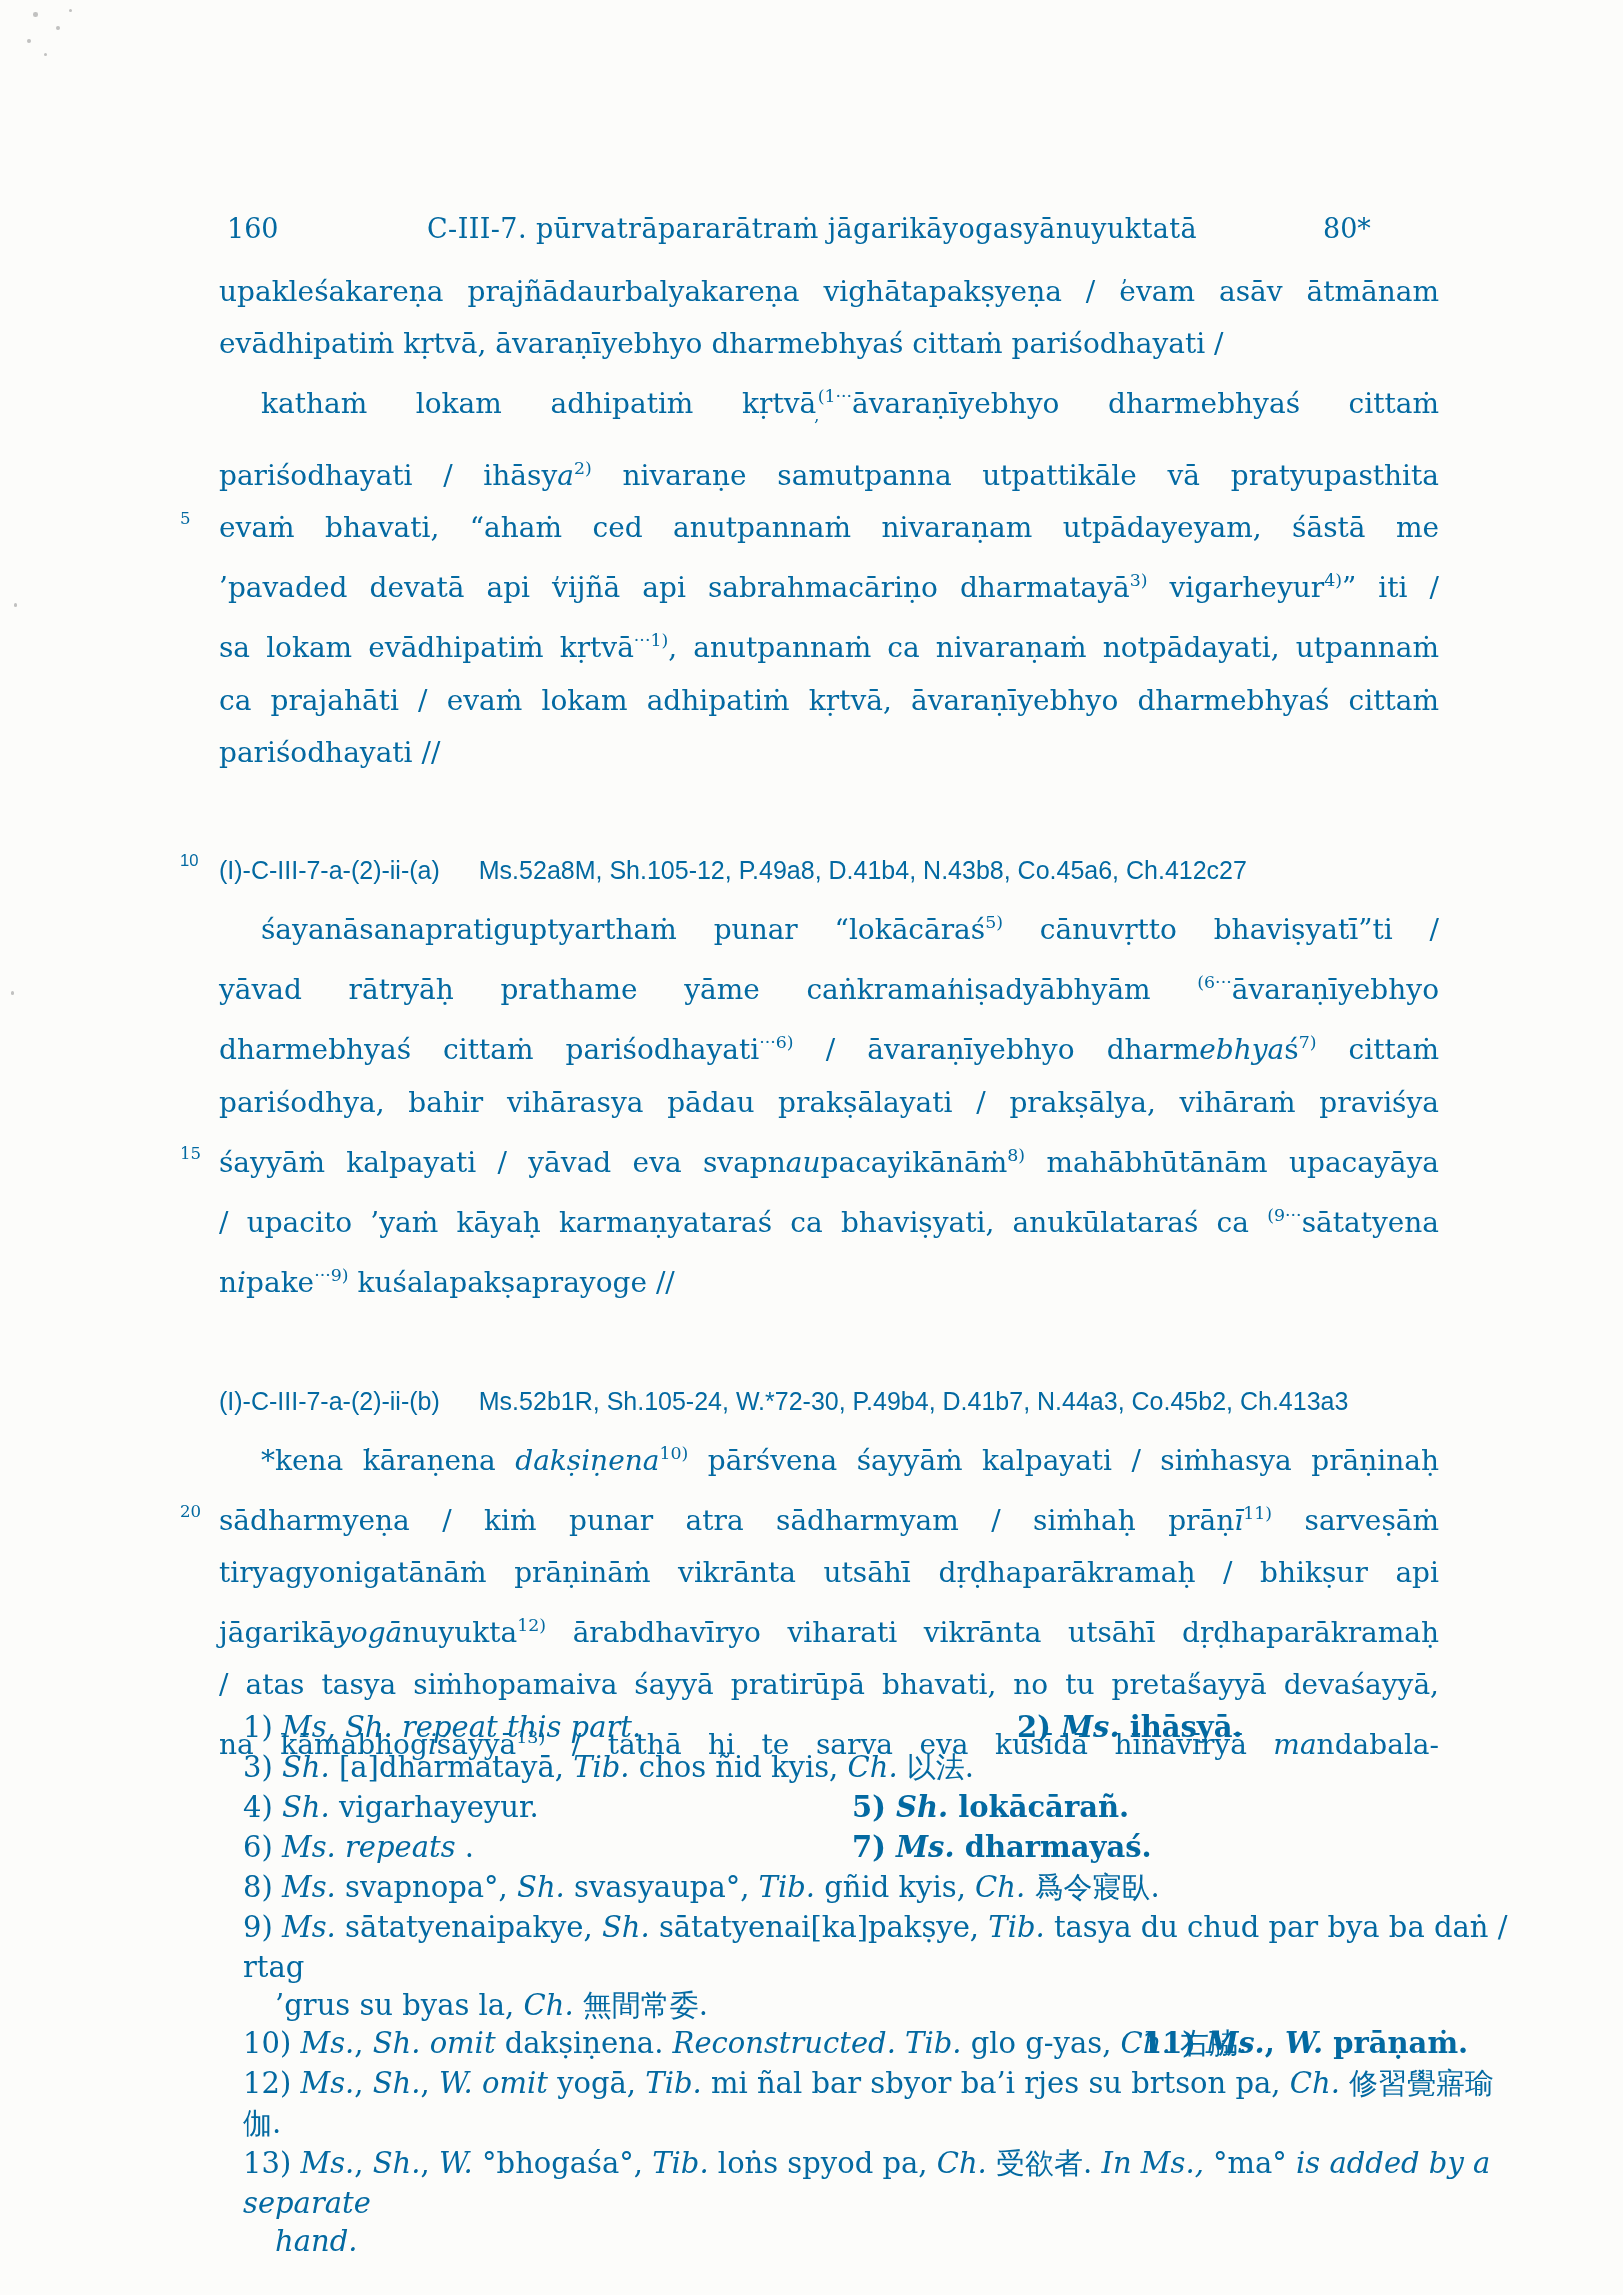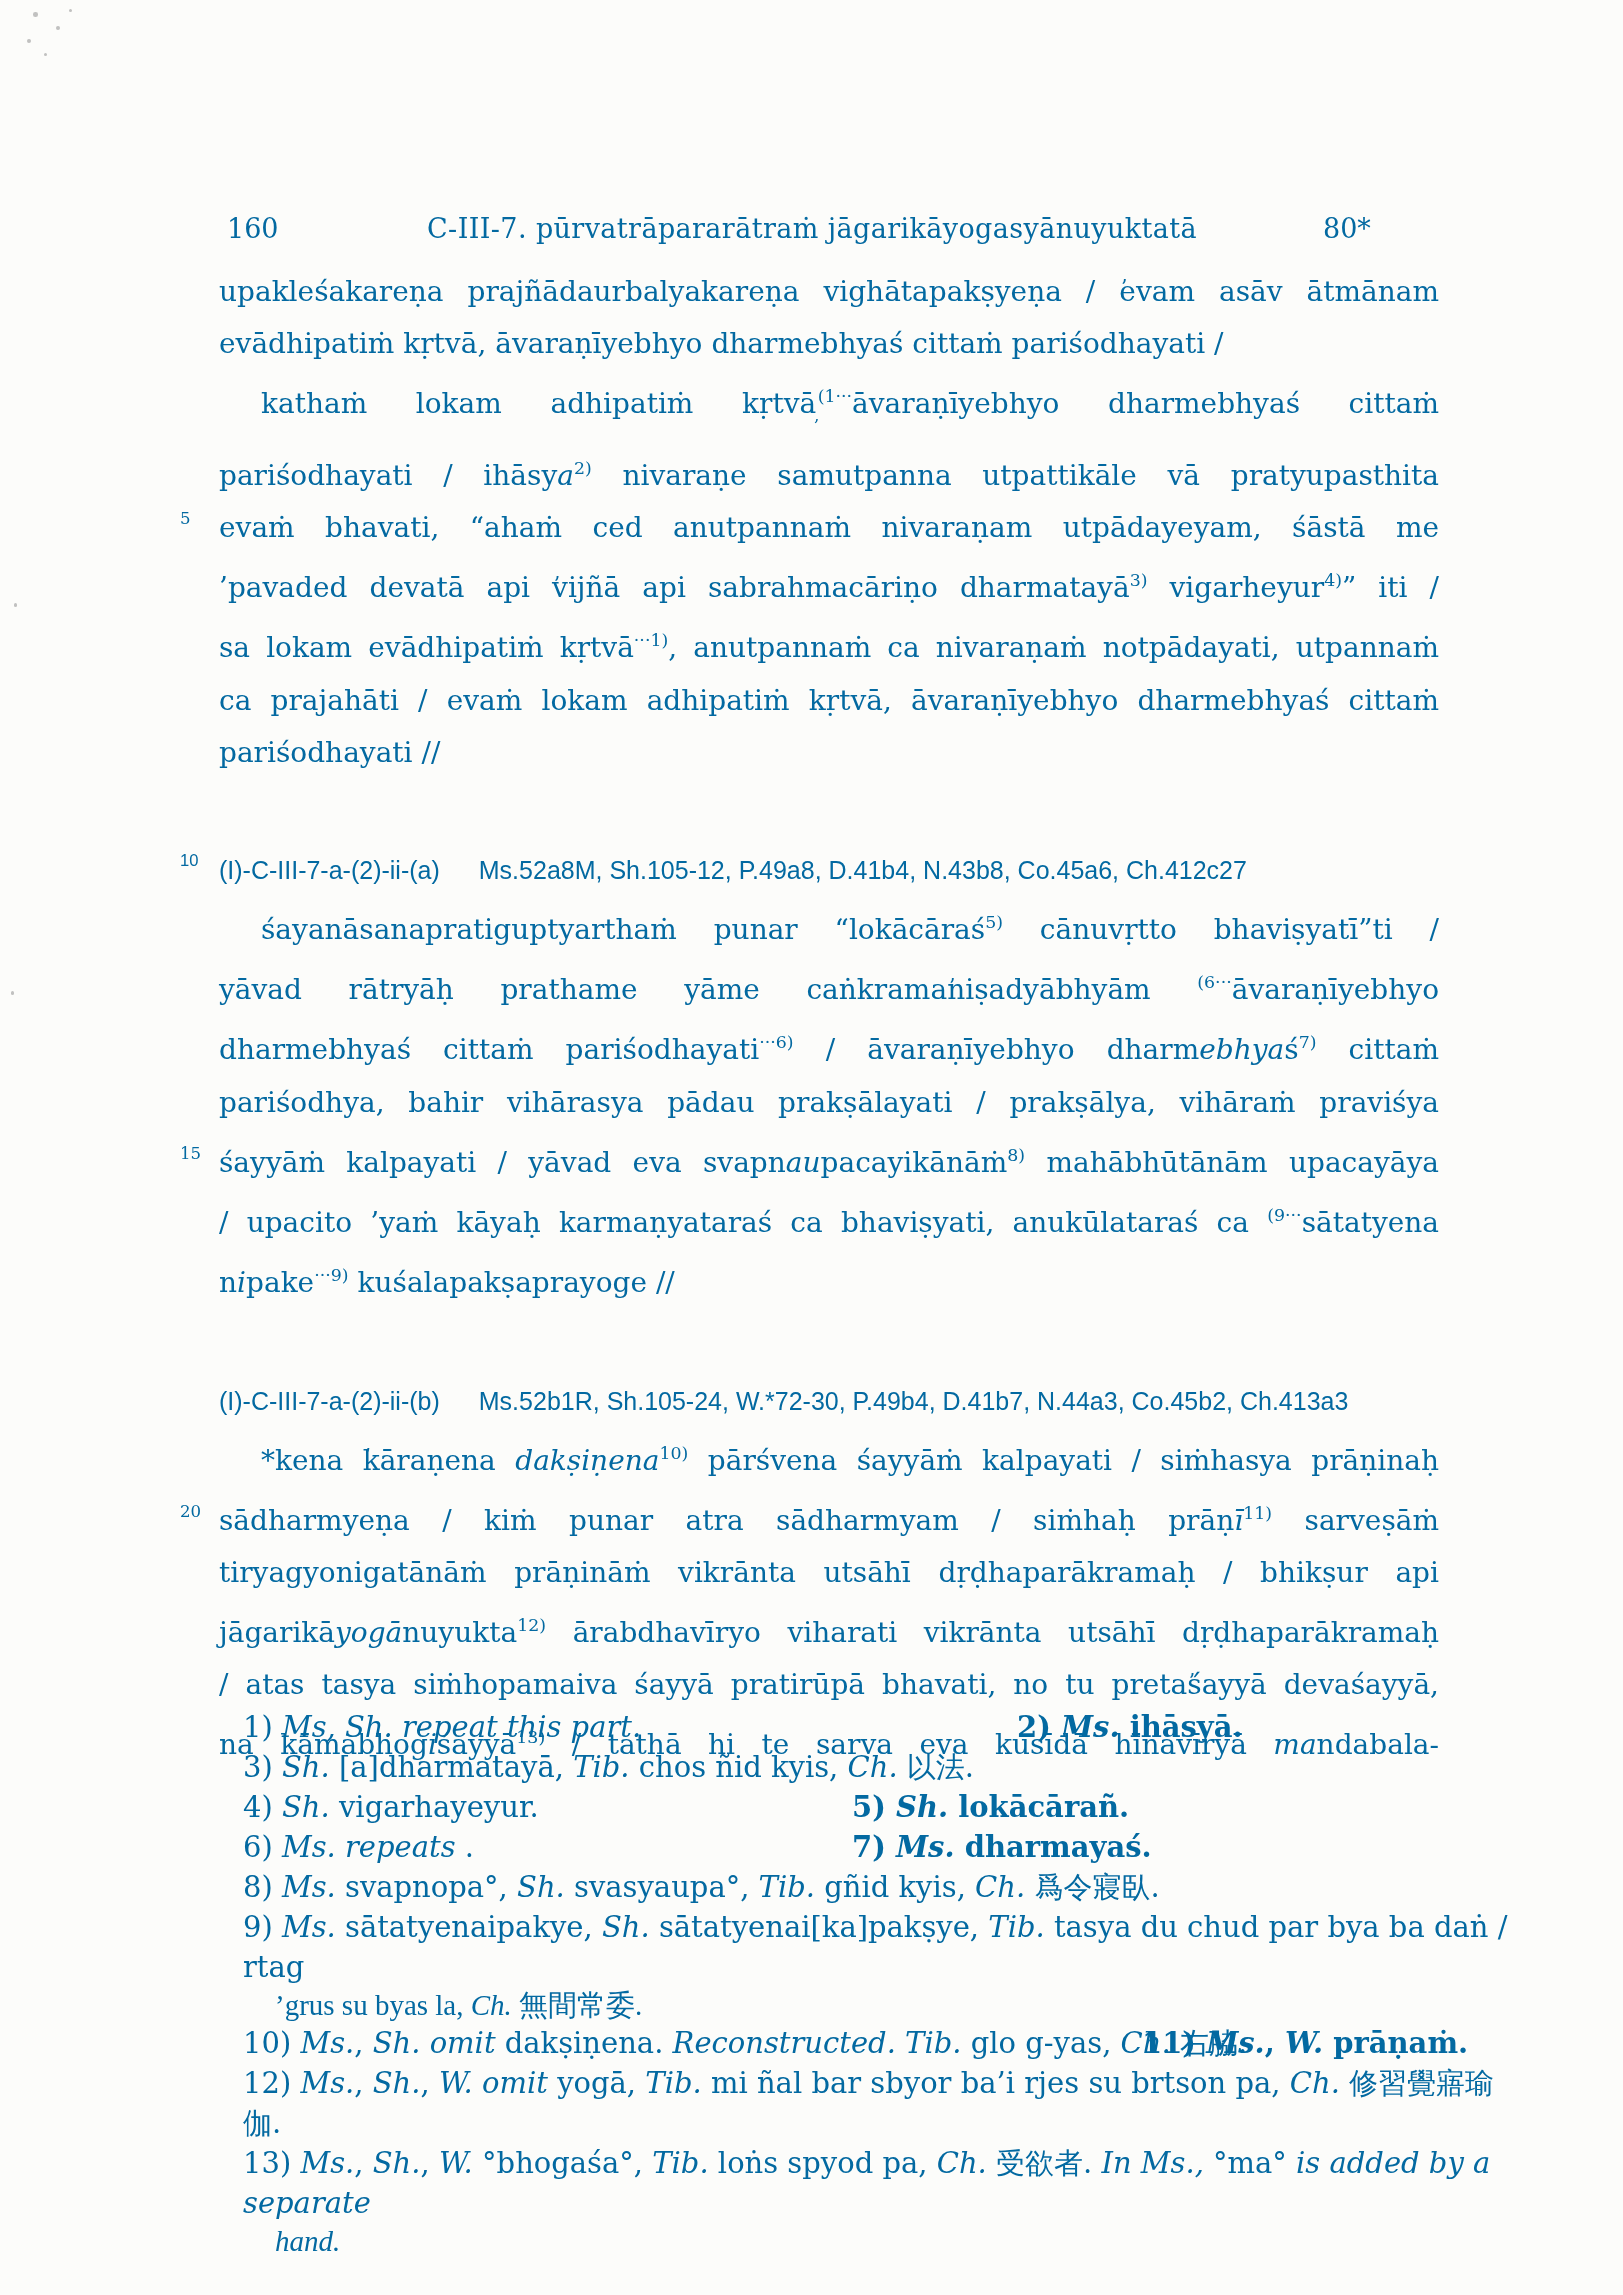--- a/index.html
+++ b/index.html
@@ -25,21 +25,21 @@
   .hrefs{margin-left:39px;}
   .am{position:relative;}
   .amk{position:absolute;left:10%;top:-0.68em;font-size:0.72em;}
   .cmk{font-size:16.6px;vertical-align:-7.6px;margin-left:-2.3px;margin-right:-1.5px;}
 
   
   .fnotes{position:absolute;left:219px;top:1707px;width:1277px;
           font-size:29px;line-height:40px;margin-left:24px;}
   .fline{position:relative;}
   .fline .col2{position:absolute;top:0;font-weight:bold;}
-  .cont{line-height:36px;padding-left:32px;font-family:Liberation Serif, serif;}
+  .cont{line-height:36px;padding-left:32px;}
 
   
   .speck{position:absolute;background:#909090;border-radius:50%;opacity:.55;}
 </style>
 </head>
 <body>
 
 <div class="page">
 
   <div class="speck" style="left:33px;top:12px;width:4.5px;height:4.5px;"></div>

